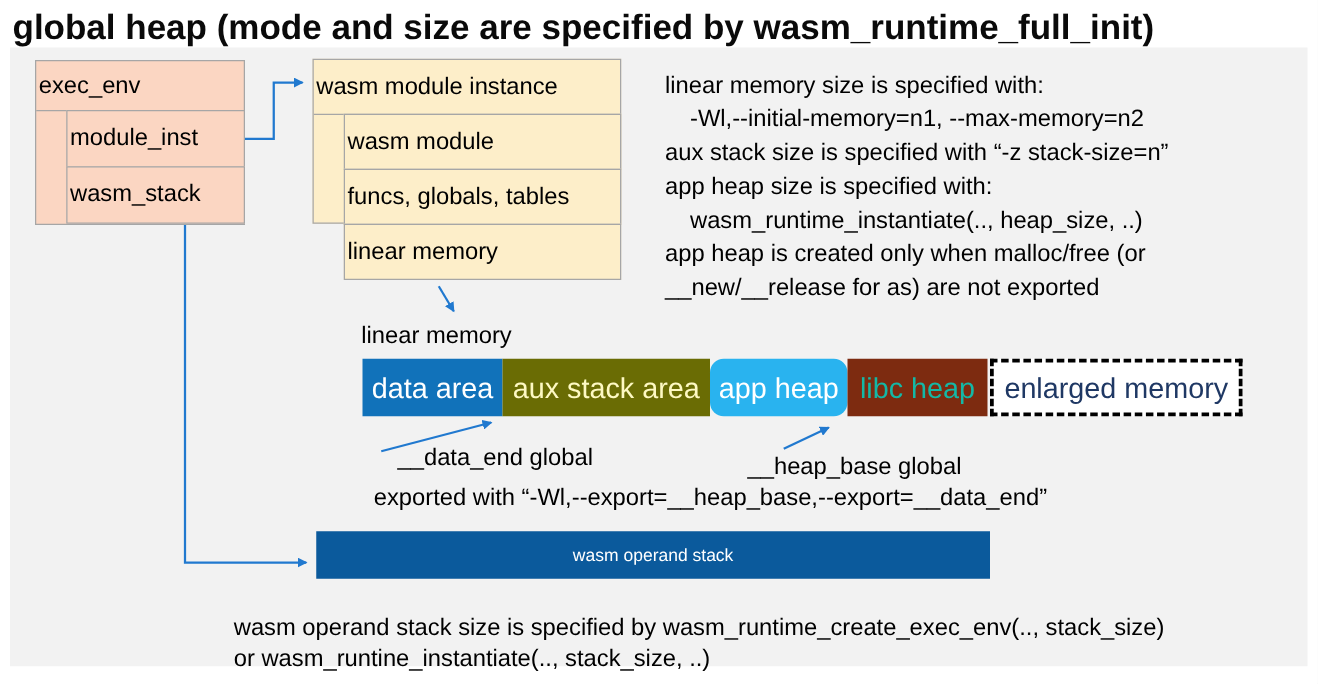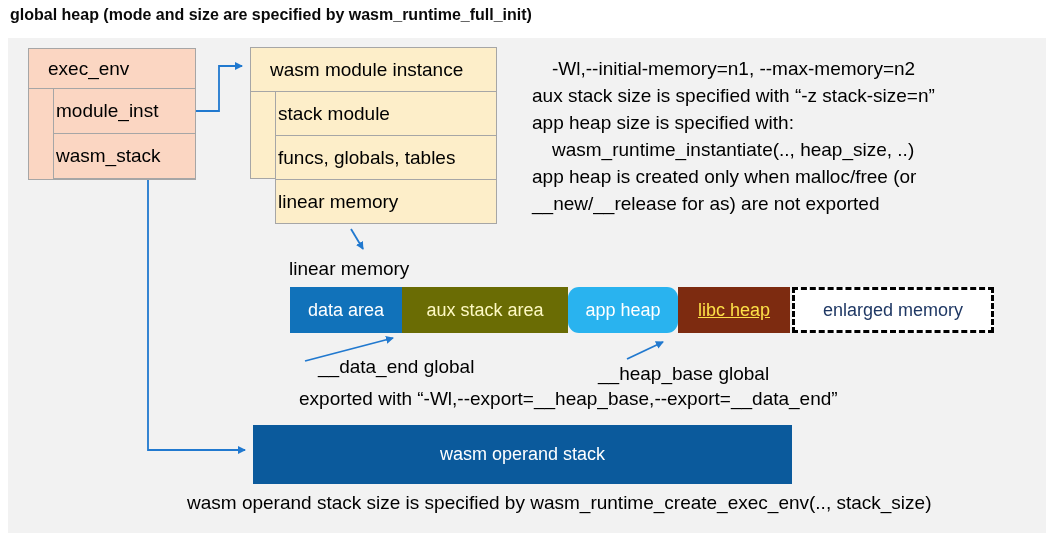--- a/index.html
+++ b/index.html
@@ -5,111 +5,113 @@
   :root{
     --arrow:#2179cf; --box-pink:#fbd6c2; --box-cream:#fdeec9;
     --panel:#f2f2f2; --border:#a6a6a6;
   }
   html,body{margin:0;padding:0;background:#fff;}
   .page{
     position:relative; width:1054px; height:547px; overflow:hidden;
     font-family:"Liberation Sans", sans-serif; color:#000; background:#fff;
   }
   .title{
-    position:absolute; left:10px; top:6px; font-size:16px; font-weight:600; color:#0a0a0a;
+    position:absolute; left:10px; top:6px; font-size:28px; font-weight:600; color:#0a0a0a;
   }
   .panel{
     position:absolute; left:8px; top:38px; width:1038px; height:495px;
     background:var(--panel);
   }
   
   .hbox{position:absolute; border:1px solid var(--border); box-sizing:border-box;}
   .hbox .hdr{
-    display:flex; align-items:center; padding-left:19px; font-size:19px;
+    display:flex; align-items:center; padding-left:2px; font-size:19px;
     border-bottom:1px solid var(--border); box-sizing:border-box;
   }
   .hbox .row{
     display:flex; align-items:center; padding-left:2px; font-size:19px;
     border:1px solid var(--border); box-sizing:border-box; margin-top:-1px;
   }
   .exec-env{left:28px; top:48px; width:168px; height:132px; background:var(--box-pink);}
   .exec-env .hdr{height:40px;}
   .exec-env .row{height:46px; width:143px; margin-left:24px; background:var(--box-pink);}
   .instance{left:250px; top:47px; width:247px; height:132px; background:var(--box-cream);}
   .instance .hdr{height:44px;}
   .instance .row{height:45px; width:222px; margin-left:24px; background:var(--box-cream);}
   
   .notes-right{position:absolute; left:532px; top:55px; font-size:19px; line-height:27px; white-space:nowrap;}
   .notes-right .indent{padding-left:20px;}
   
   .mem-label{position:absolute; left:289px; top:258px; font-size:19px;}
   .mem-bar{position:absolute; left:290px; top:287px; height:46px; display:flex;}
-  .seg{display:flex; align-items:center; justify-content:center; font-size:18px; white-space:nowrap;}
+  .seg{display:flex; align-items:center; justify-content:center; font-size:23px; white-space:nowrap;}
   .seg-0{width:112px;} .seg-1{width:166px;} .seg-2{width:110px;} .seg-3{width:112px;}
   .seg-4{width:202px; margin-left:2px; border:3px dashed #000; box-sizing:border-box; font-weight:500;}
   
   .note{position:absolute; font-size:19px; white-space:nowrap;}
   .data-end-label{left:318px; top:356px;}
   .heap-base-label{left:598px; top:363px;}
   .exported-line{left:299px; top:388px;}
   
   .operand-bar{
-    position:absolute; left:253px; top:425px; width:539px; height:59px;
-    display:flex; align-items:center; justify-content:center; font-size:18px;
+    position:absolute; left:253px; top:425px; width:539px; height:38px;
+    display:flex; align-items:center; justify-content:center; font-size:14px;
   }
   .notes-bottom{position:absolute; left:187px; top:490px; font-size:19px; line-height:25px; white-space:nowrap;}
   .arrows{position:absolute; left:0; top:0; z-index:5; pointer-events:none;}
 </style>
 </head>
 <body>
 
 <div class="page">
 
   <div class="title">global heap (mode and size are specified by wasm_runtime_full_init)</div>
   <div class="panel"></div>
 
   <div class="hbox exec-env">
     <div class="hdr">exec_env</div>
     <div class="row">module_inst</div>
     <div class="row">wasm_stack</div>
   </div>
 
   <div class="hbox instance">
     <div class="hdr">wasm module instance</div>
-    <div class="row">stack module</div>
+    <div class="row">wasm module</div>
     <div class="row">funcs, globals, tables</div>
     <div class="row">linear memory</div>
   </div>
 
   <div class="notes-right">
+    <div>linear memory size is specified with:</div>
     <div class="indent">-Wl,--initial-memory=n1, --max-memory=n2</div>
     <div>aux stack size is specified with “-z stack-size=n”</div>
     <div>app heap size is specified with:</div>
     <div class="indent">wasm_runtime_instantiate(.., heap_size, ..)</div>
     <div>app heap is created only when malloc/free (or</div>
     <div>__new/__release for as) are not exported</div>
   </div>
 
   <div class="mem-label">linear memory</div>
   <div class="mem-bar">
     <div class="seg seg-0" style="background-color: rgb(17, 114, 186); color: rgb(255, 255, 255);">data area</div>
     <div class="seg seg-1" style="background-color: rgb(106, 108, 4); color: #fef9c3;">aux stack area</div>
     <div class="seg seg-2" style="background-color: rgb(41, 179, 239); color: rgb(255, 255, 255); border-radius: 11px;">app heap</div>
-    <div class="seg seg-3" style="background-color: rgb(125, 43, 16); color: #fde047; text-decoration: underline;">libc heap</div>
+    <div class="seg seg-3" style="background-color: rgb(125, 43, 16); color: #14b8a6;">libc heap</div>
     <div class="seg seg-4" style="background-color: rgb(255, 255, 255); color: rgb(31, 56, 100);">enlarged memory</div>
   </div>
 
   <div class="note data-end-label">__data_end global</div>
   <div class="note heap-base-label">__heap_base global</div>
   <div class="note exported-line">exported with “-Wl,--export=__heap_base,--export=__data_end”</div>
 
   <div class="operand-bar" style="background-color: rgb(11, 90, 156); color: rgb(255, 255, 255);">wasm operand stack</div>
 
   <div class="notes-bottom">
     <div>wasm operand stack size is specified by wasm_runtime_create_exec_env(.., stack_size)</div>
+    <div>or wasm_runtine_instantiate(.., stack_size, ..)</div>
   </div>
 
   <svg class="arrows" width="1054" height="547" viewBox="0 0 1054 547">
     <defs>
       <marker id="ah" markerWidth="9" markerHeight="8" refX="7" refY="4" orient="auto" markerUnits="userSpaceOnUse">
         <path d="M0,0 L8,4 L0,8 Z" style="fill:var(--arrow)"></path>
       </marker>
     </defs>
     <path d="M196,111 L219,111 L219,66 L242,66" fill="none" style="stroke:var(--arrow)" stroke-width="1.8" marker-end="url(#ah)"></path>
     <path d="M148,180 L148,450 L245,450" fill="none" style="stroke:var(--arrow)" stroke-width="1.8" marker-end="url(#ah)"></path>

